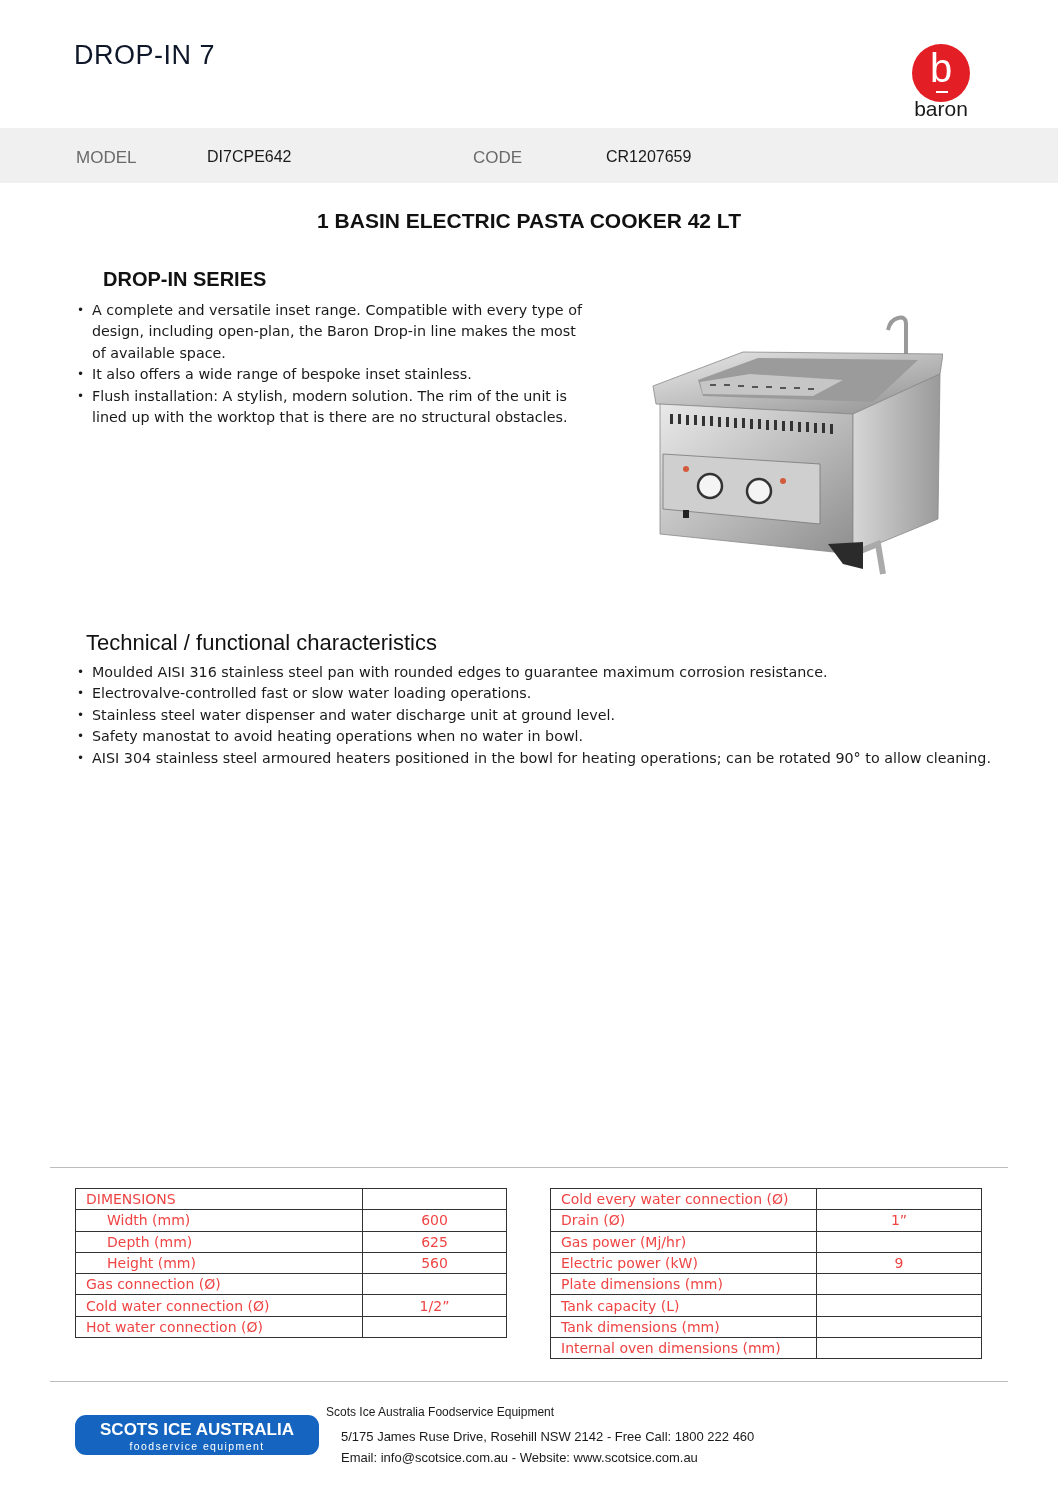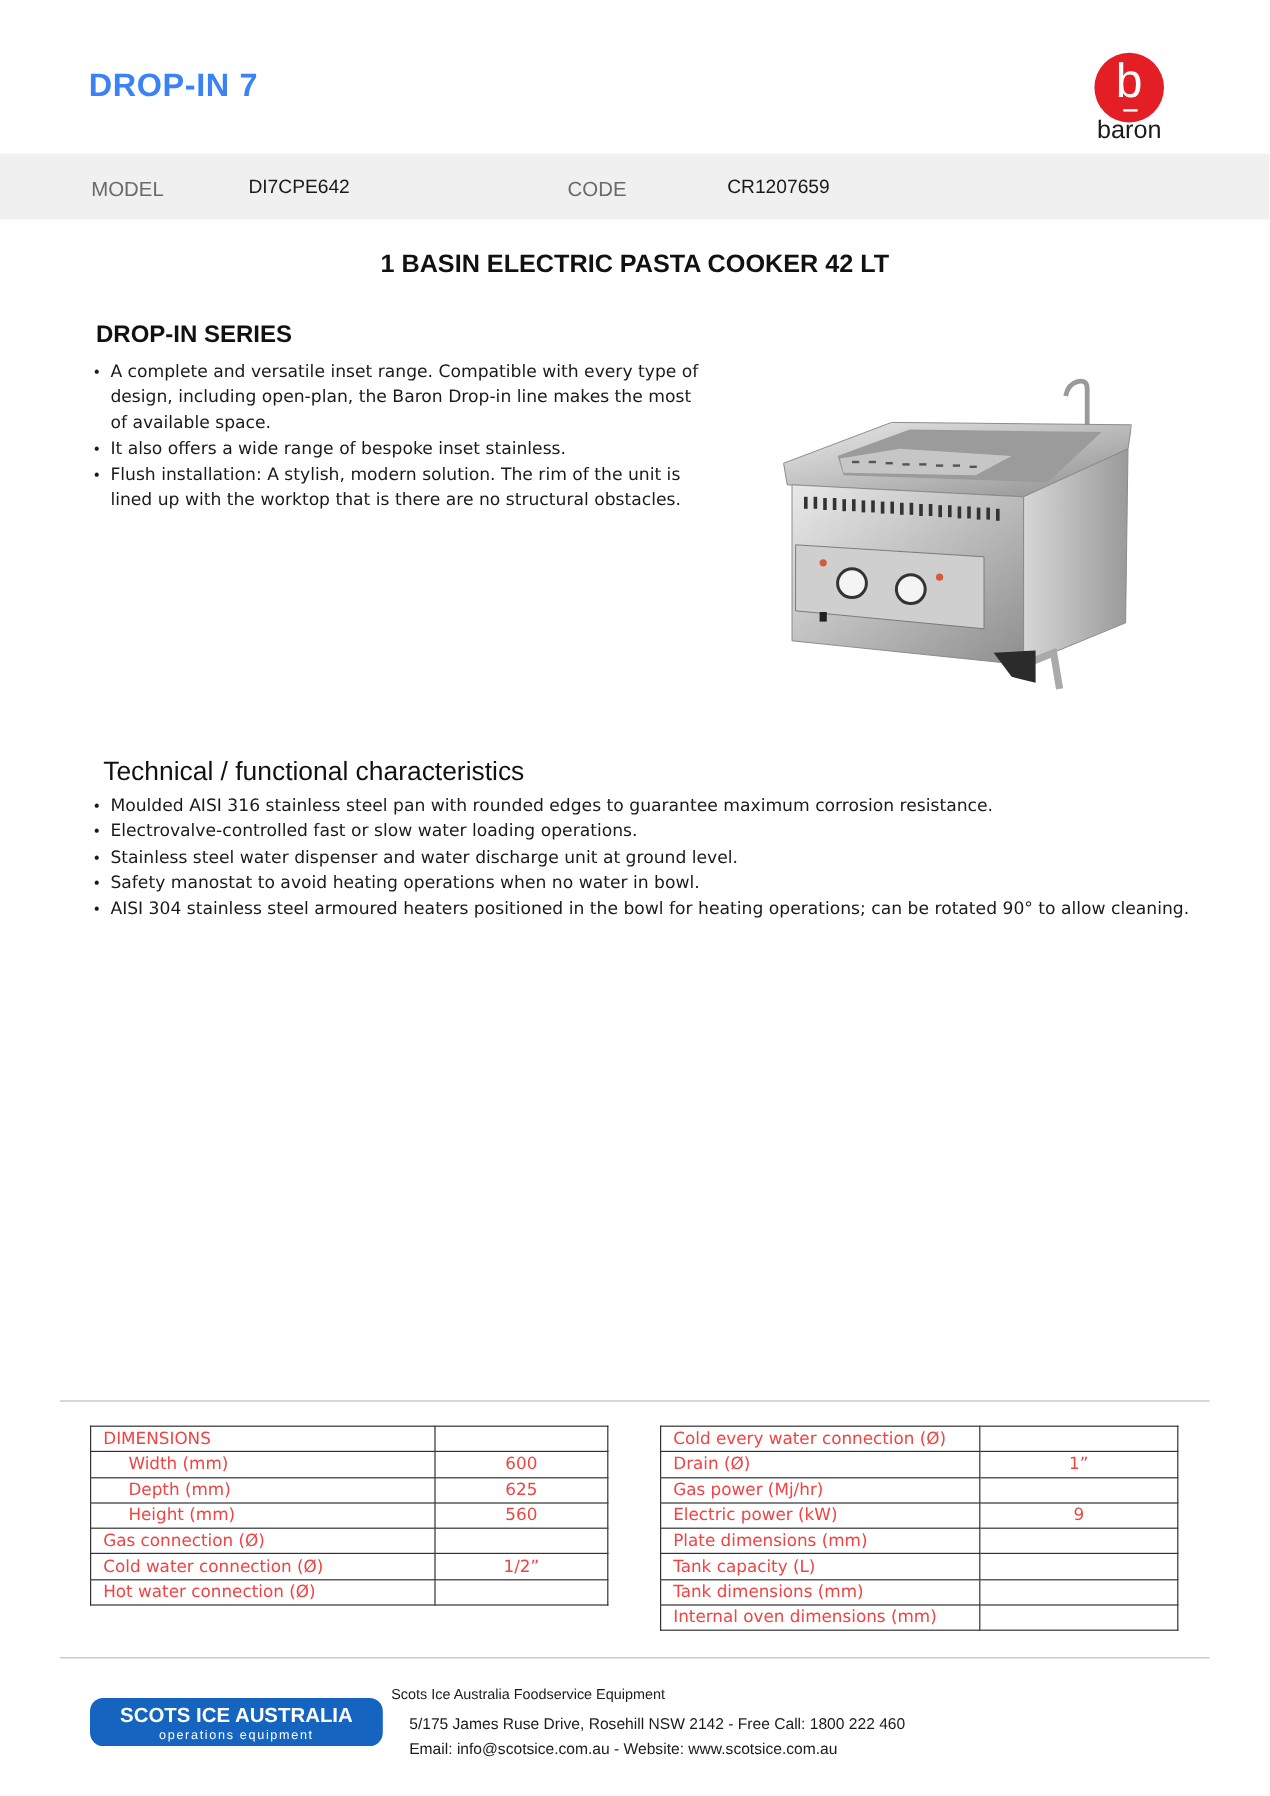--- a/index.html
+++ b/index.html
@@ -1,40 +1,40 @@
 <!DOCTYPE html>
 <html><head>
 <meta charset="utf-8">
 <style>
   html, body { margin:0; padding:0; background:#ffffff; }
   body { width:1058px; height:1497px; position:relative; overflow:hidden;
          font-family:"DejaVu Sans", sans-serif; color:#1a1a1a; }
   .abs { position:absolute; }
 
   
-  #series-title { left:74px; top:56px; font-family:"Liberation Sans", sans-serif;
-    font-size:27px; color:#3b82f6; letter-spacing:0.5px;font-weight:bold; }
+  #series-title { left:74px; top:40px; font-family:"Liberation Sans", sans-serif;
+    font-size:27px; color:#0f172a; letter-spacing:0.5px; }
   #brand-logo { left:911px; top:44px; width:60px; text-align:center; }
   #brand-circle { width:58px; height:58px; border-radius:50%; background:#e31e24;
     margin:0 auto; position:relative; }
   #brand-circle .b { position:absolute; left:0; right:0; top:4px; text-align:center;
     color:#fff; font-family:"Liberation Sans", sans-serif; font-size:40px; line-height:40px; }
   #brand-circle .underline { position:absolute; left:24px; top:47px; width:12px; height:2px; background:#fff; }
   #brand-name { font-family:"Liberation Sans", sans-serif; font-size:21px; color:#1a1a1a; line-height:18px; margin-top:-2px; }
 
   #model-band { left:0; top:128px; width:1058px; height:55px; background:#f0f0f0; }
   .band-label { top:148px; font-family:"Liberation Sans", sans-serif; font-size:17px; color:#6a6a6a; }
   .band-value { top:148px; font-family:"Liberation Sans", sans-serif; font-size:16px; color:#1a1a1a; }
 
   #product-title { left:0; width:1058px; top:209px; text-align:center;
     font-family:"Liberation Sans", sans-serif; font-weight:bold; font-size:21px; color:#111; }
 
   .section-heading { font-family:"Liberation Sans", sans-serif; font-weight:bold;
     font-size:20px; color:#111; }
-  #series-heading { left:80px; top:268px; }
+  #series-heading { left:103px; top:268px; }
   #tech-heading { left:86px; top:630px; font-weight:normal; font-size:22px; }
 
   ul.bullets { list-style:none; margin:0; padding:0; font-family:"DejaVu Sans", sans-serif;
     font-size:14.3px; line-height:21.4px; color:#1a1a1a; }
   ul.bullets li { position:relative; padding-left:15px; }
   ul.bullets li::before { content:"•"; position:absolute; left:0; top:0; font-size:12px; }
   #series-bullets { left:77px; top:300px; width:505px; }
   #tech-bullets { left:77px; top:662px; width:920px; }
 
   
@@ -239,17 +239,17 @@
       <td>Internal oven dimensions (mm)</td>
       <td class="val"></td>
     </tr>
   </tbody>
 </table>
 
 <div class="abs divider" style="top:1381px;"></div>
 
 <div id="distributor-logo" class="abs">
   <div class="l1">SCOTS ICE AUSTRALIA</div>
-  <div class="l2">operations equipment</div>
+  <div class="l2">foodservice equipment</div>
 </div>
 <div id="footer-company" class="abs">Scots Ice Australia Foodservice Equipment</div>
 <div id="footer-address" class="abs footer-line">5/175 James Ruse Drive, Rosehill NSW 2142 - Free Call: 1800 222 460</div>
 <div id="footer-contact" class="abs footer-line">Email: info@scotsice.com.au - Website: www.scotsice.com.au</div>
 
 </body></html>

